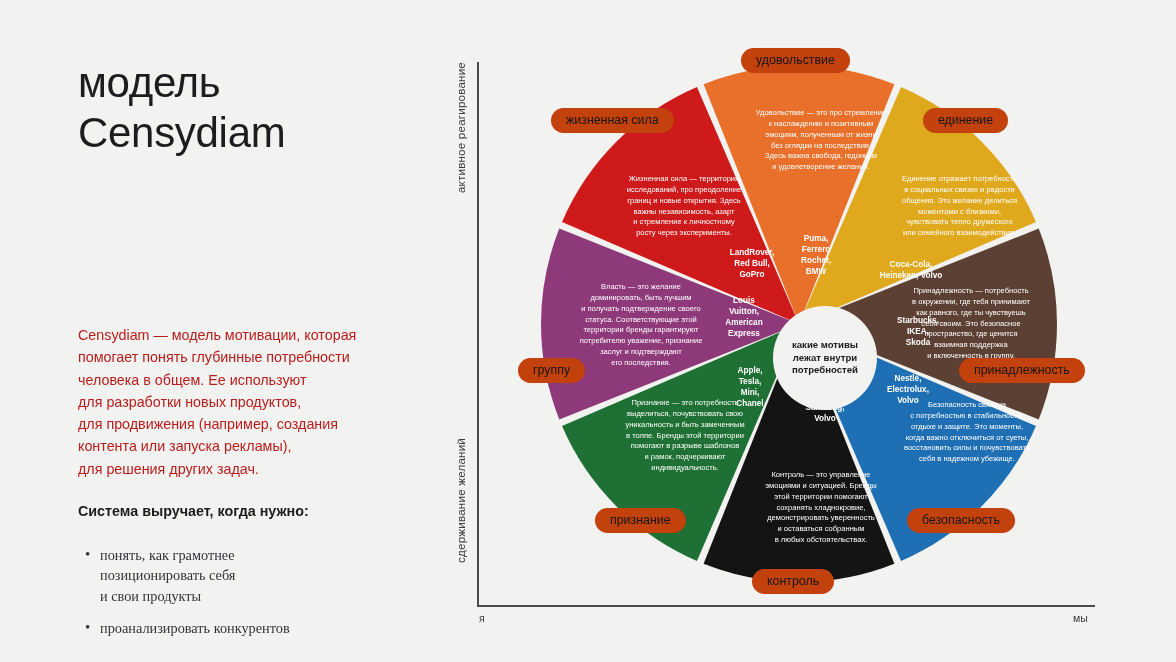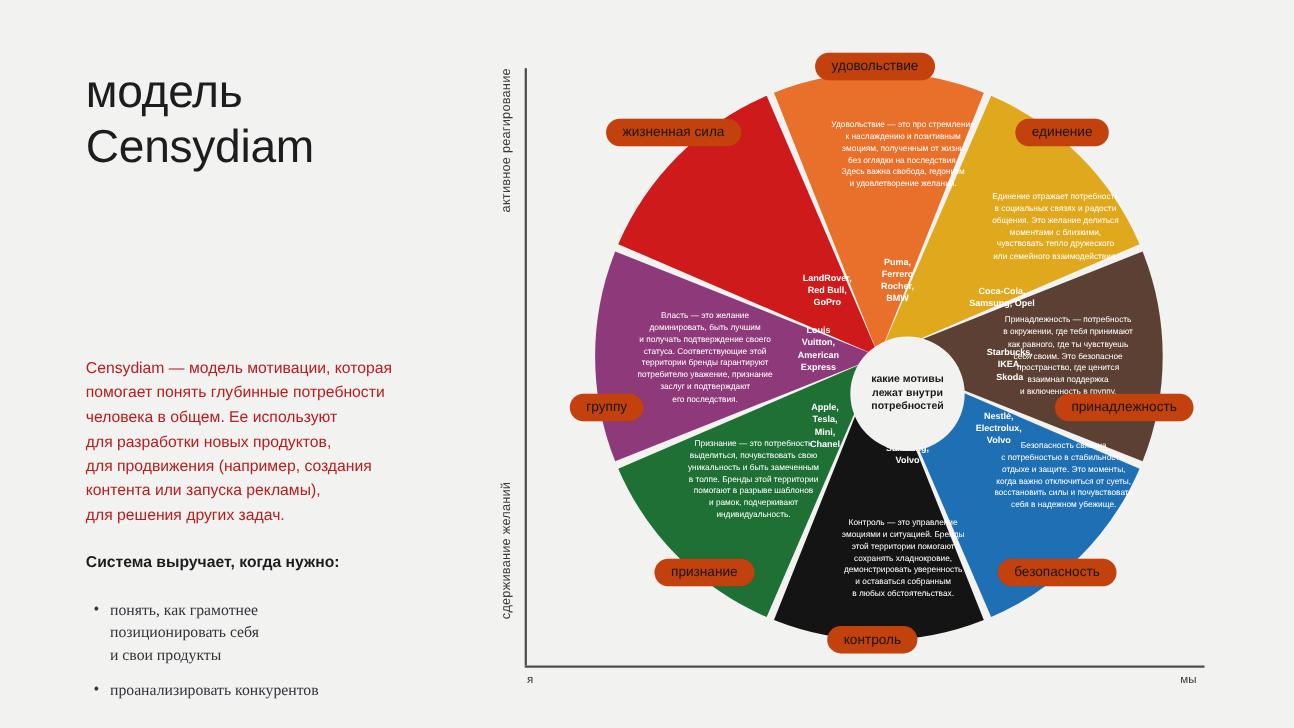--- a/index.html
+++ b/index.html
@@ -173,27 +173,33 @@
 и рамок, подчеркивают
 индивидуальность.</div>
       <div class="seg-text" style="left:12px;top:218px;width:180px;">Власть — это желание
 доминировать, быть лучшим
 и получать подтверждение своего
 статуса. Соответствующие этой
 территории бренды гарантируют
 потребителю уважение, признание
 заслуг и подтверждают
 его последствия.</div>
+      <div class="seg-text" style="left:52px;top:110px;width:186px;">Жизненная сила — территория
+исследований, про преодоление
+границ и новые открытия. Здесь
+важны независимость, азарт
+и стремление к личностному
+росту через эксперименты.</div>
 
       <div class="brand-text" style="left:240px;top:170px;width:74px;">Puma,
 Ferrero
 Rocher,
 BMW</div>
       <div class="brand-text" style="left:318px;top:196px;width:108px;">Coca-Cola,
-Samsung, Opel</div>
+Heineken, Volvo</div>
       <div class="brand-text" style="left:336px;top:252px;width:86px;">Starbucks,
 IKEA,
 Skoda</div>
       <div class="brand-text" style="left:326px;top:310px;width:86px;">Nestlé,
 Electrolux,
 Volvo</div>
       <div class="brand-text" style="left:248px;top:328px;width:76px;">Rolex,
 Samsung,
 Volvo</div>
       <div class="brand-text" style="left:178px;top:302px;width:66px;">Apple,

